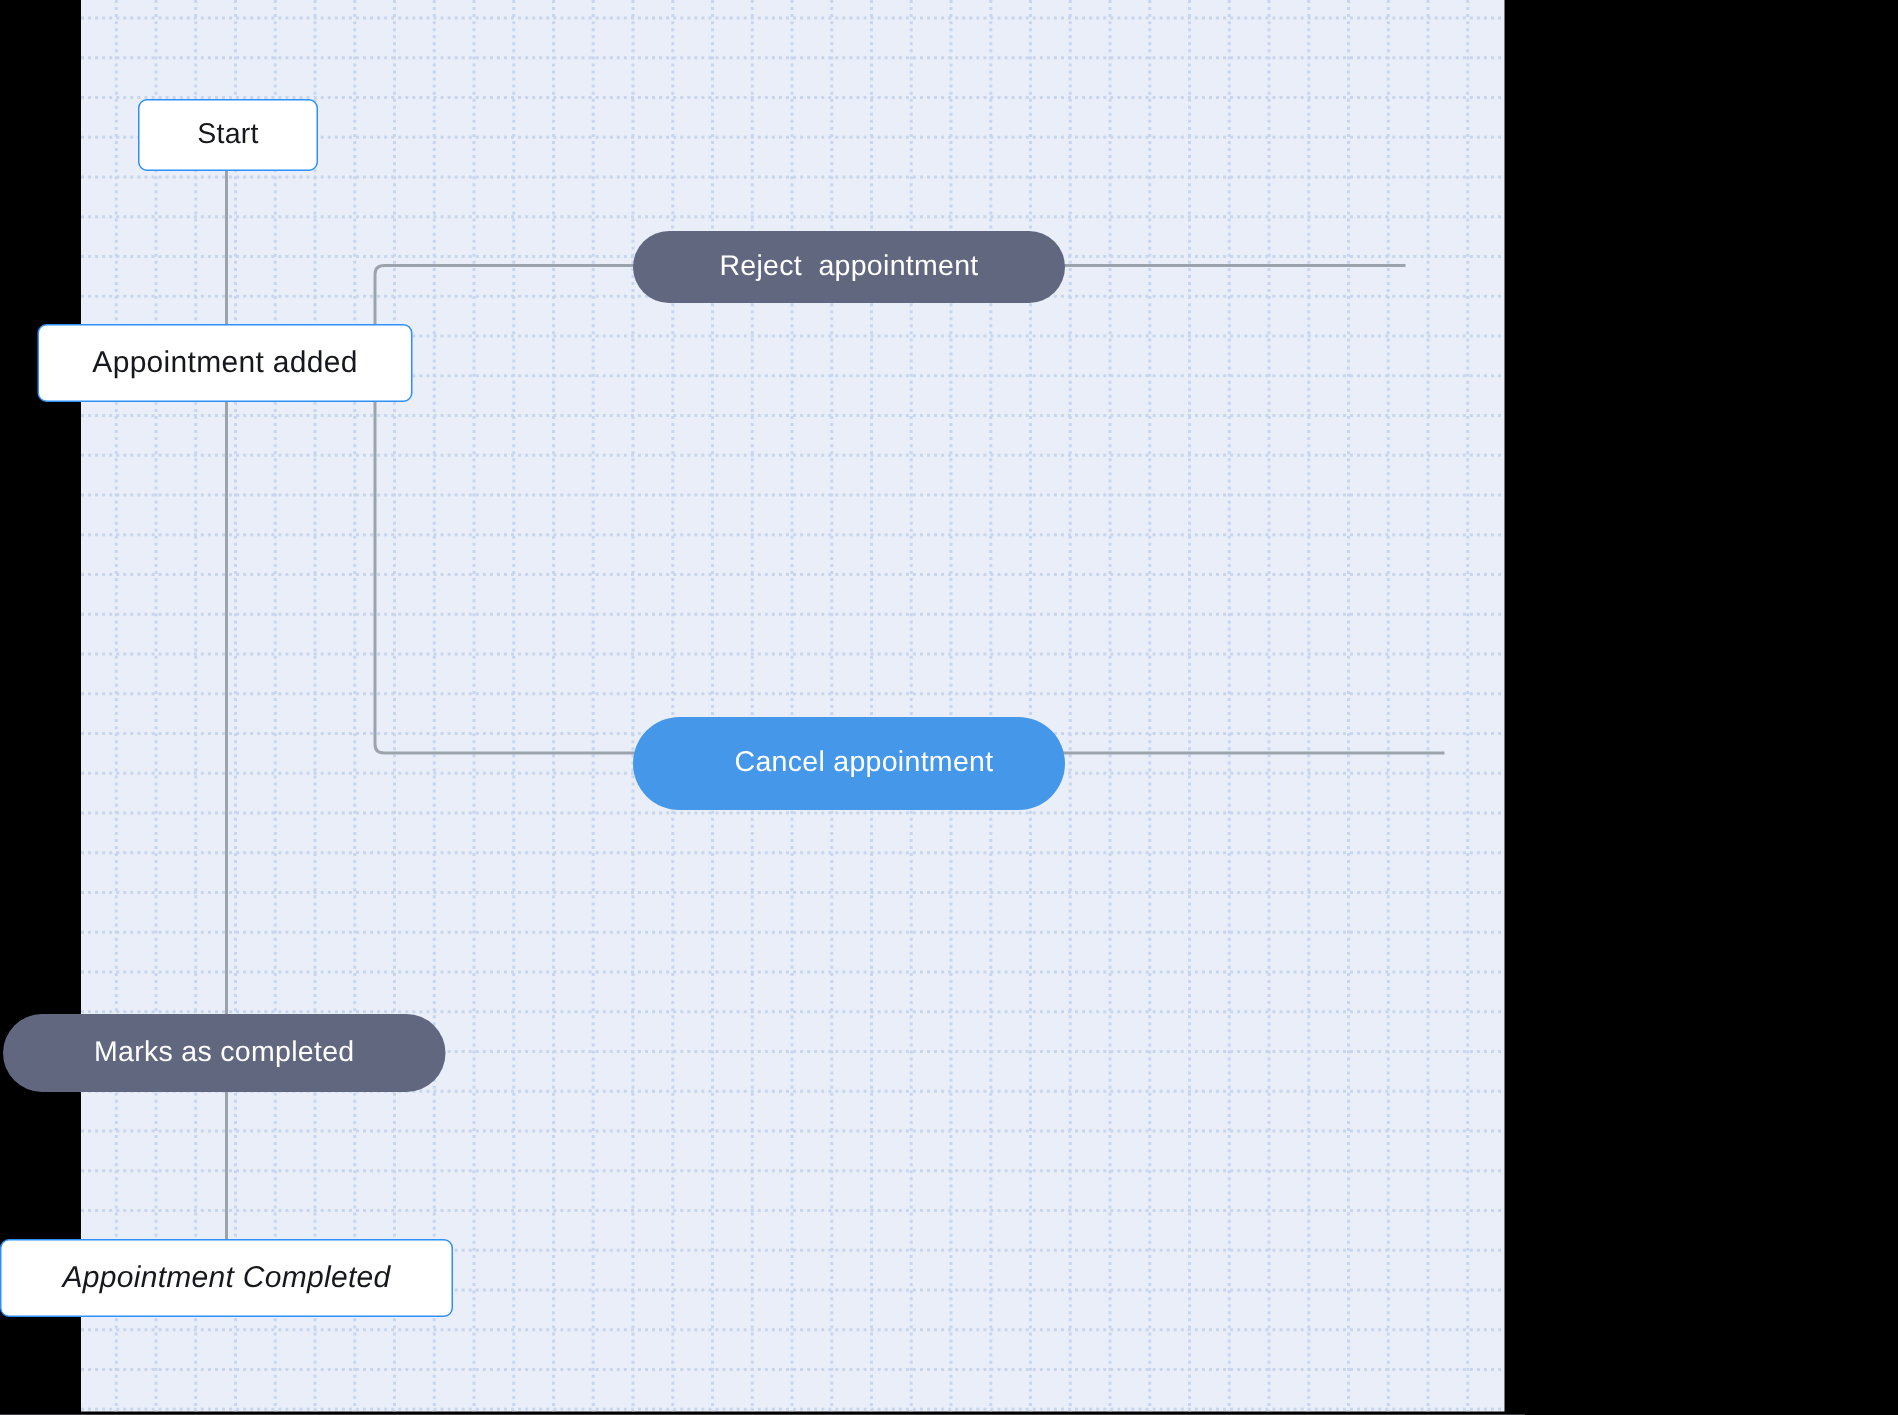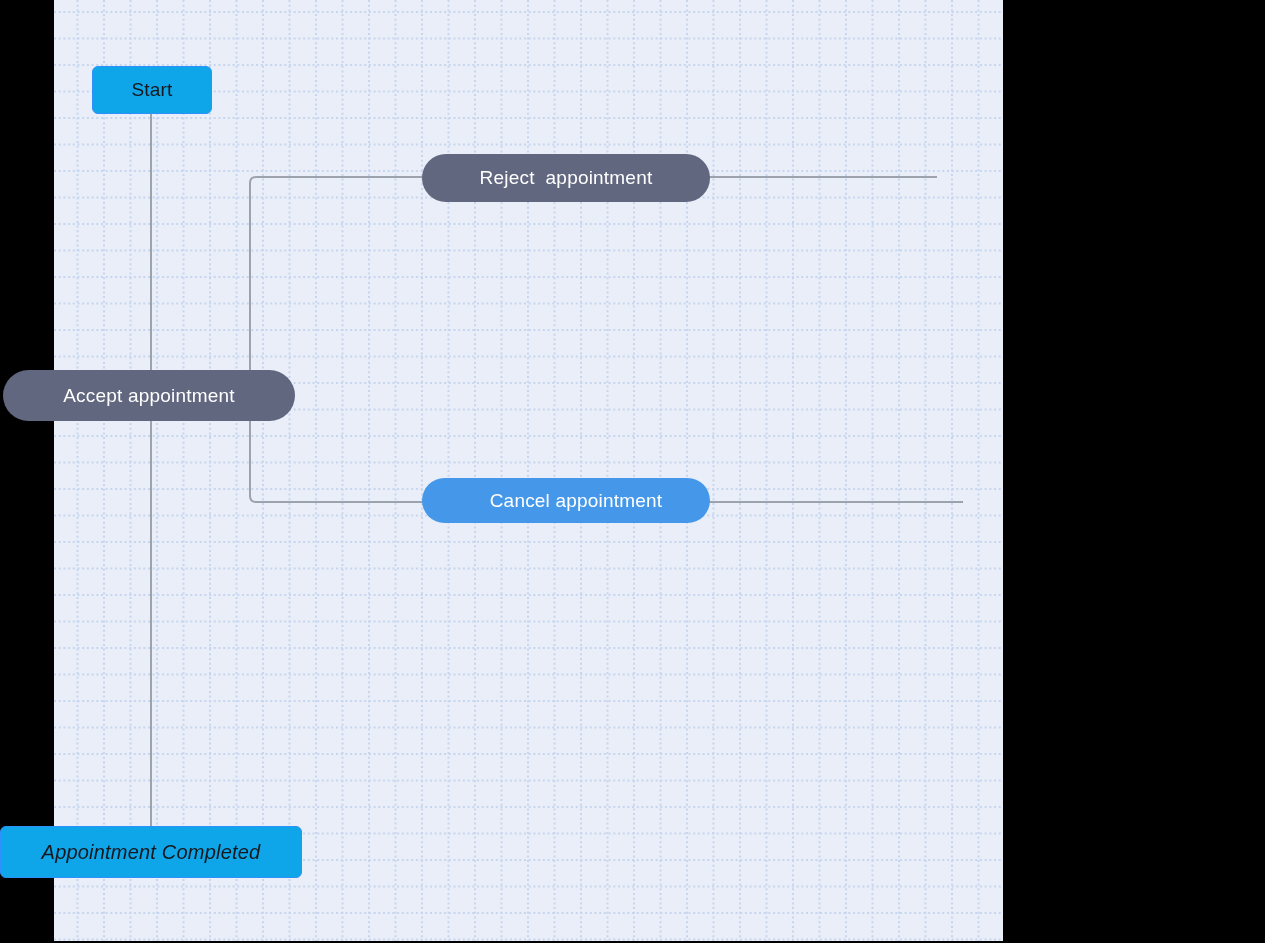--- a/index.html
+++ b/index.html
@@ -36,21 +36,21 @@
   }
   .node{
     position:absolute;
     display:flex;align-items:center;justify-content:center;
     box-sizing:border-box;
     z-index:3;
     white-space:pre;
     cursor:pointer;
   }
   .state-box{
-    background:#0ea5e9;
+    background:#ffffff;
     border:1.5px solid var(--node-border);
     border-radius:6px;
     color:var(--node-text);
     font-size:20px;
     font-weight:500;
     letter-spacing:.2px;
   }
   .action-pill{
     background:var(--action);
     border-radius:999px;
@@ -58,21 +58,21 @@
     font-size:19px;
     font-weight:400;
     letter-spacing:.2px;
   }
   .action-pill.primary{background:var(--primary);}
   
   #node-start{left:92px;top:66px;width:120px;height:48px;font-size:19px;}
   #node-reject{left:422px;top:154px;width:288px;height:48px;}
   #node-added{left:25px;top:216px;width:250px;height:52px;}
   #node-accept{left:3px;top:370px;width:292px;height:51px;}
-  #node-cancel{left:422px;top:478px;width:288px;height:45px;padding-left:20px;}
+  #node-cancel{left:422px;top:478px;width:288px;height:62px;padding-left:20px;}
   #node-scheduled{left:8px;top:520px;width:284px;height:51px;}
   #node-marks{left:2px;top:676px;width:295px;height:52px;}
   #node-completed{left:0px;top:826px;width:302px;height:52px;font-style:italic;}
 </style>
 </head>
 <body>
 
 <div class="frame">
 
   <div class="canvas">
@@ -153,22 +153,23 @@
 
   <svg class="connector-svg">
     <path d="M151 114 V826" fill="none" stroke="var(--connector)" stroke-width="2"></path>
     <path d="M937 177 H256 Q250 177 250 183 V496 Q250 502 256 502 H963" fill="none" stroke="var(--connector)" stroke-width="2"></path>
   </svg>
 
   <div id="node-start" class="node state-box">Start</div>
 
   <div id="node-reject" class="node action-pill">Reject  appointment</div>
 
+  <div id="node-added" class="node state-box">Appointment added</div>
 
-  <div id="node-accept" class="node action-pill">Accept appointment</div>
 
   <div id="node-cancel" class="node action-pill primary">Cancel appointment</div>
 
 
+  <div id="node-marks" class="node action-pill">Marks as completed</div>
 
   <div id="node-completed" class="node state-box">Appointment Completed</div>
 
 </div>
 
 </body></html>

